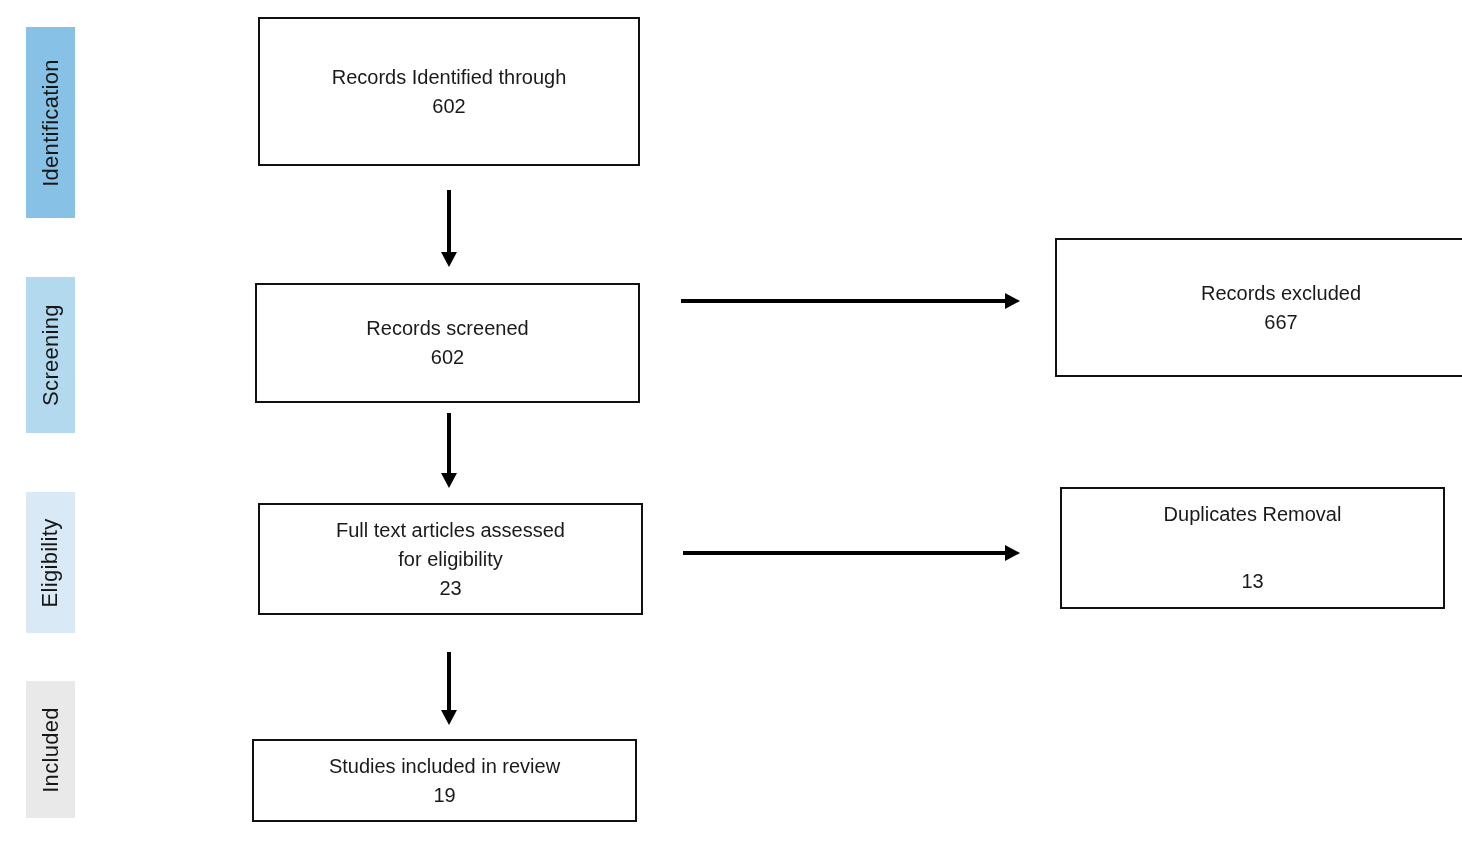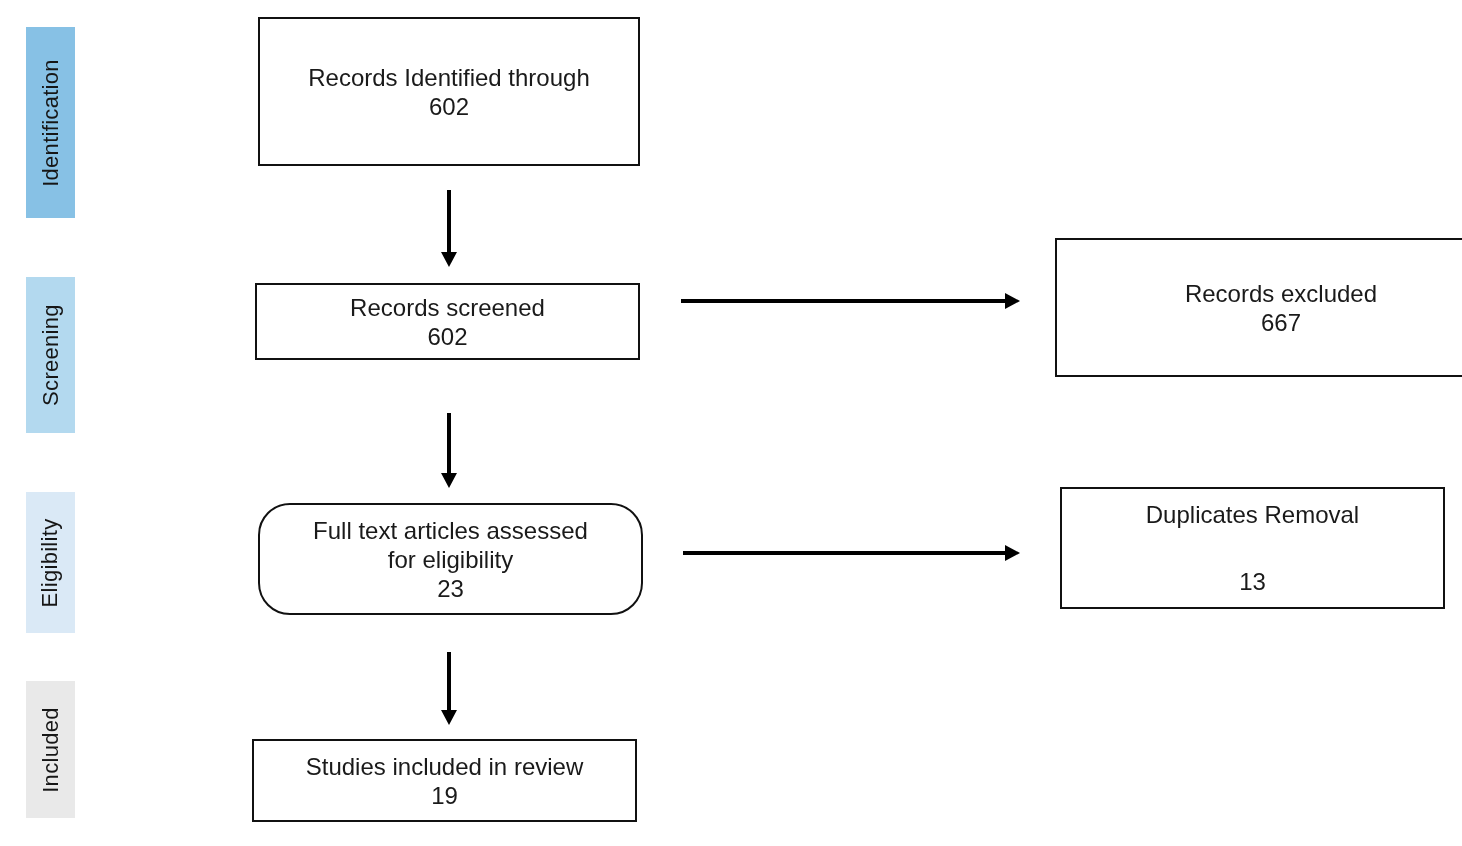--- a/index.html
+++ b/index.html
@@ -36,21 +36,21 @@
   .fbox {
     position: absolute;
     background: #ffffff;
     border: 2.5px solid #111111;
     box-sizing: border-box;
     display: flex;
     flex-direction: column;
     align-items: center;
     justify-content: center;
     text-align: center;
-    font-size: 24px;
+    font-size: 20px;
     line-height: 29px;
   }
   
   .varrow {
     position: absolute;
     width: 4px;
     background: #000000;
   }
   .varrow::after {
     content: "";
@@ -96,26 +96,26 @@
   </div>
   <div class="stage-label" style="top: 681px; height: 137px; background-color: rgb(233, 233, 233);">
     <span>Included</span>
   </div>
 
   <div class="fbox" style="left:258px;top:17px;width:382px;height:149px;">
     <div>Records Identified through</div>
     <div>602</div>
   </div>
 
-  <div class="fbox" style="left:255px;top:283px;width:385px;height:77px;">
+  <div class="fbox" style="left:255px;top:283px;width:385px;height:120px;">
     <div>Records screened</div>
     <div>602</div>
   </div>
 
-  <div class="fbox" style="left:258px;top:503px;width:385px;height:112px;border-radius:32px;">
+  <div class="fbox" style="left:258px;top:503px;width:385px;height:112px;">
     <div>Full text articles assessed</div>
     <div>for eligibility</div>
     <div>23</div>
   </div>
 
   <div class="fbox" style="left:252px;top:739px;width:385px;height:83px;">
     <div>Studies included in review</div>
     <div>19</div>
   </div>
 

